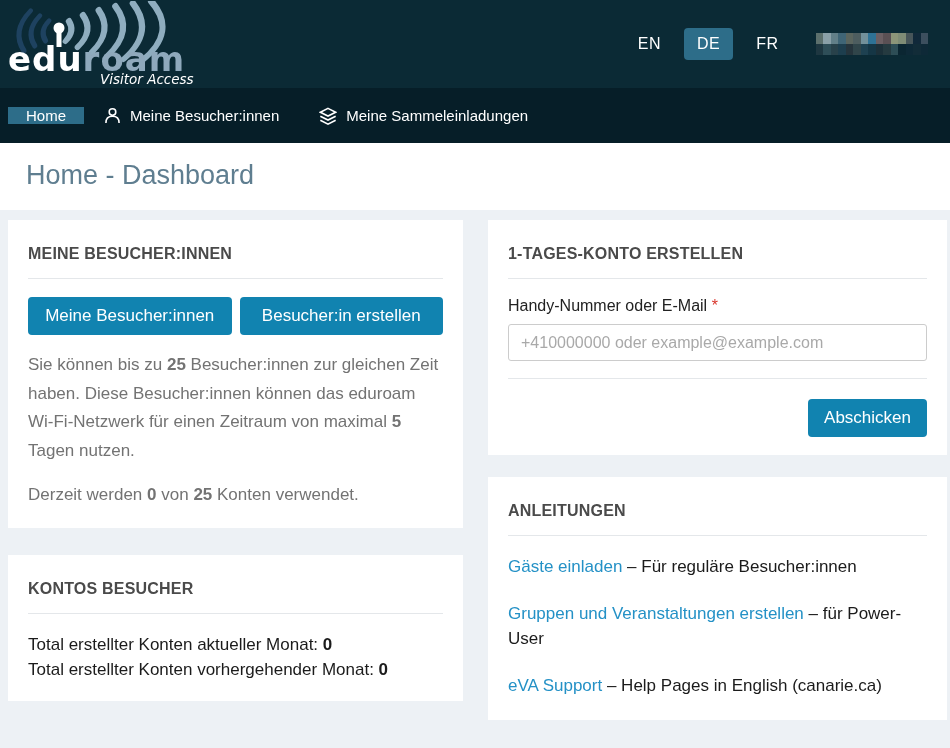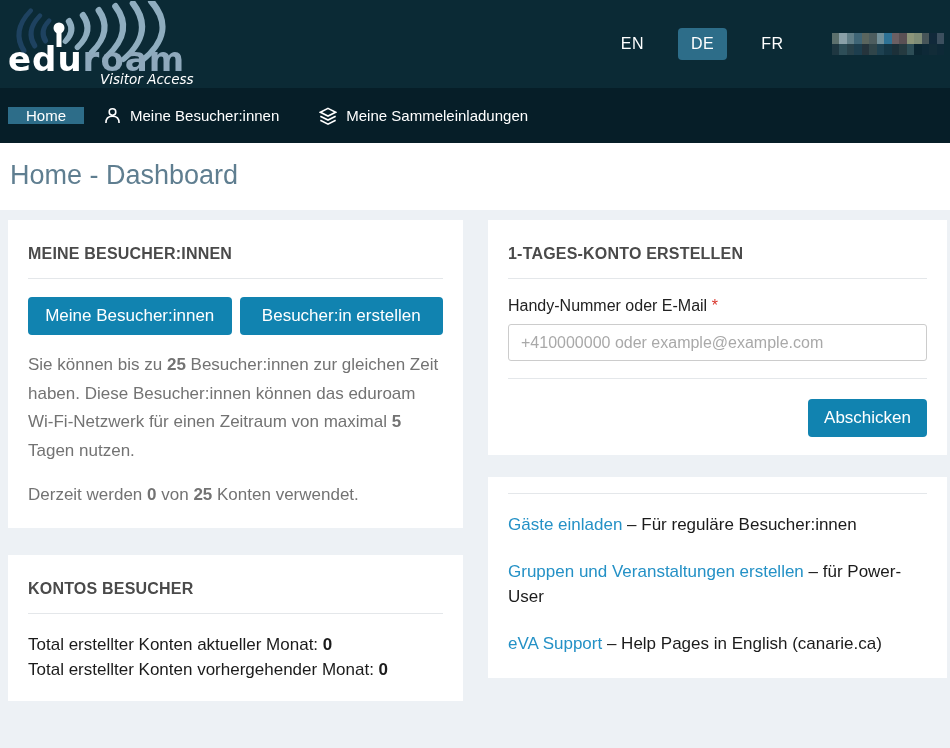--- a/index.html
+++ b/index.html
@@ -11,42 +11,42 @@
   }
 
   
   .header {
     height:88px; background:#0b2a35;
     display:flex; justify-content:space-between; align-items:center;
     position:relative;
   }
   .logo-wrap { margin-top:4px; }
   .lang-area {
-    display:flex; align-items:center; gap:24px; padding-right:6px;
+    display:flex; align-items:center; gap:13px; padding-right:22px;
   }
   .lang { color:#fff; font-size:16px; letter-spacing:.5px; cursor:pointer; padding:7px 10px; }
   .lang.active { background:#2d6d89; border-radius:4px; padding:7px 13px; }
   .mosaic { display:flex; flex-direction:column; margin-left:14px; }
   .mosaic-row { display:flex; }
   .mosaic-cell { width:7.5px; height:11px; }
 
   
   .nav {
     height:55px; background:#061e28;
     display:flex; align-items:center; padding-left:8px;
   }
   .nav-item {
     display:flex; align-items:center; gap:9px;
     color:#fff; font-size:15px; padding:0 20px; cursor:pointer; white-space:nowrap;
   }
   .nav-item.active { background:#2d6d89; padding:0 18px; }
   .nav-item .icon { display:flex; align-items:center; }
 
   
-  .title-band { background:#fff; padding:17px 10px 19px 10px; }
+  .title-band { background:#fff; padding:17px 10px 19px 26px; }
   .page-title { font-size:27px; color:#5f7e90; font-weight:400; }
 
   
   .content {
     background:#edf1f5; height:543px;
     padding:10px 3px 0 8px;
     display:flex; gap:25px; align-items:flex-start;
   }
   .col-left  { width:455px; display:flex; flex-direction:column; gap:27px; }
   .col-right { flex:1; display:flex; flex-direction:column; gap:22px; }
@@ -211,20 +211,21 @@
       <hr>
       <div class="field-label"><span>Handy-Nummer oder E-Mail</span> <span class="required">*</span></div>
       <input class="text-input" type="text" placeholder="+410000000 oder example@example.com" style="">
       <hr class="form-divider">
       <div class="form-footer">
         <button class="btn">Abschicken</button>
       </div>
     </div>
 
     <div class="card">
+      <div class="card-heading">ANLEITUNGEN</div>
       <hr>
       <div class="guide-item"><a class="guide-link">Gäste einladen</a><span> – Für reguläre Besucher:innen</span></div>
       <div class="guide-item"><a class="guide-link">Gruppen und Veranstaltungen erstellen</a><span> – für Power-User</span></div>
       <div class="guide-item"><a class="guide-link">eVA Support</a><span> – Help Pages in English (canarie.ca)</span></div>
     </div>
 
   </div>
 </div>
 
 </body></html>

